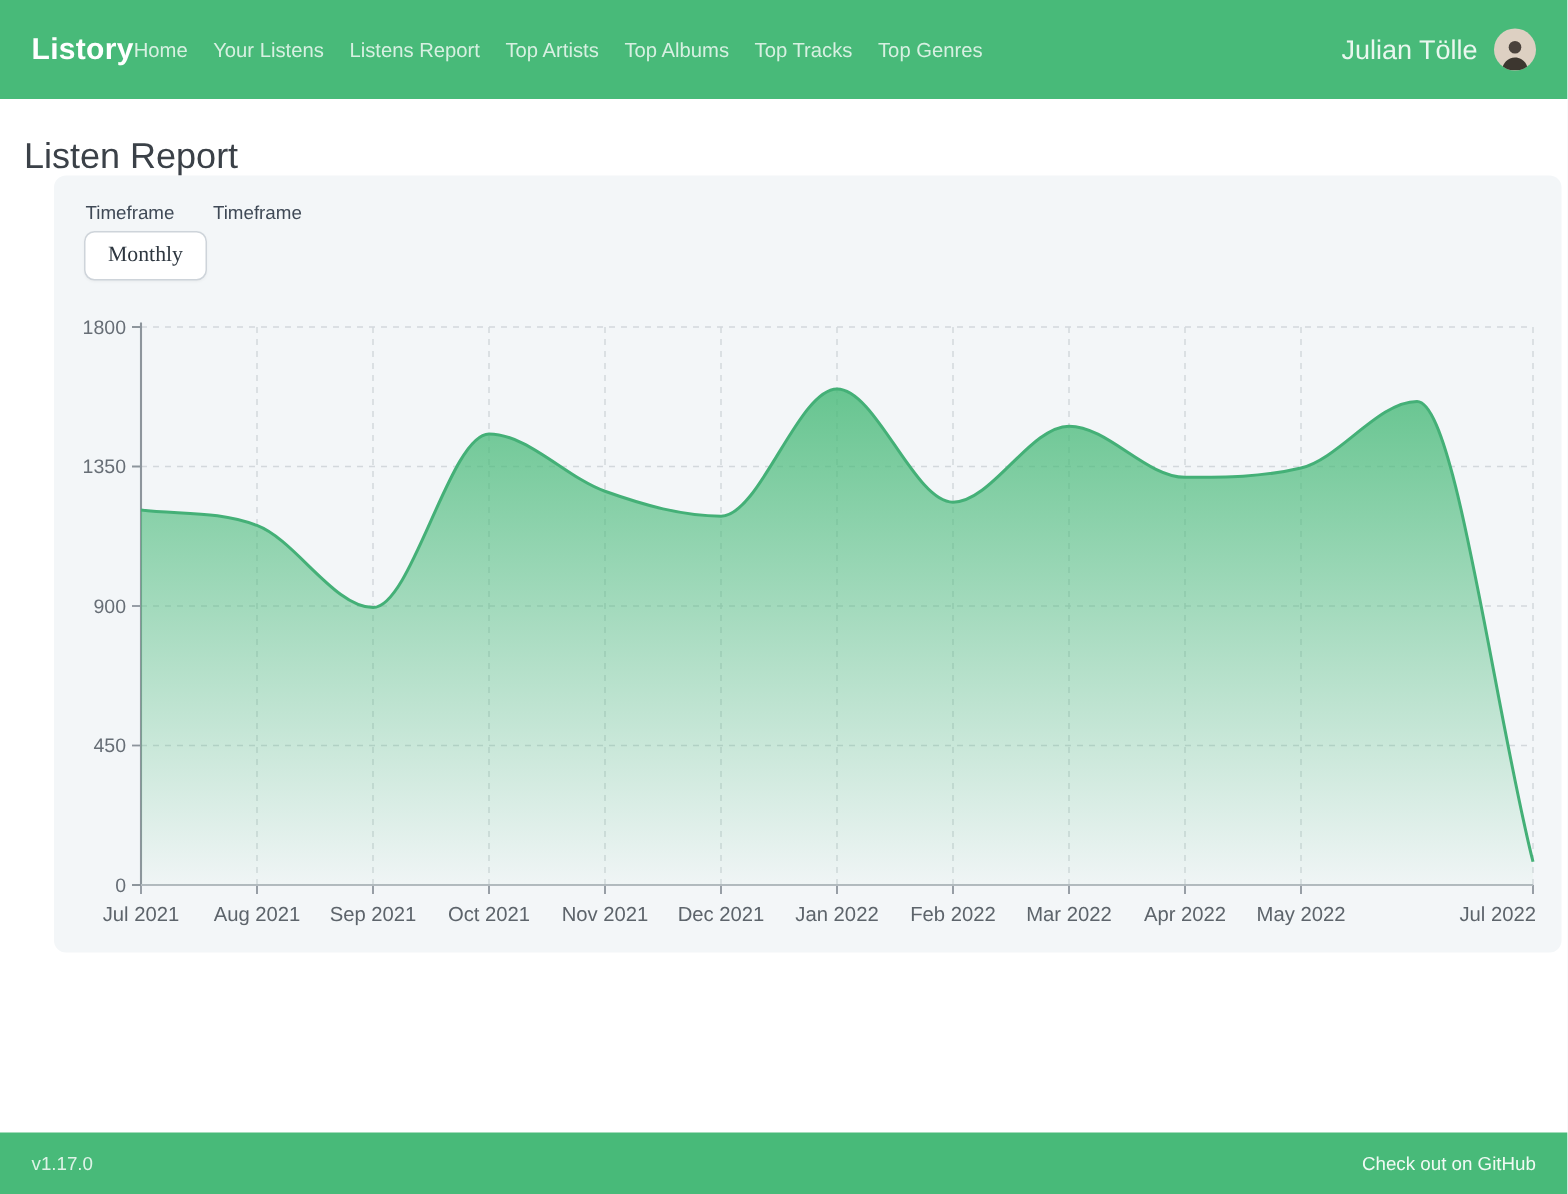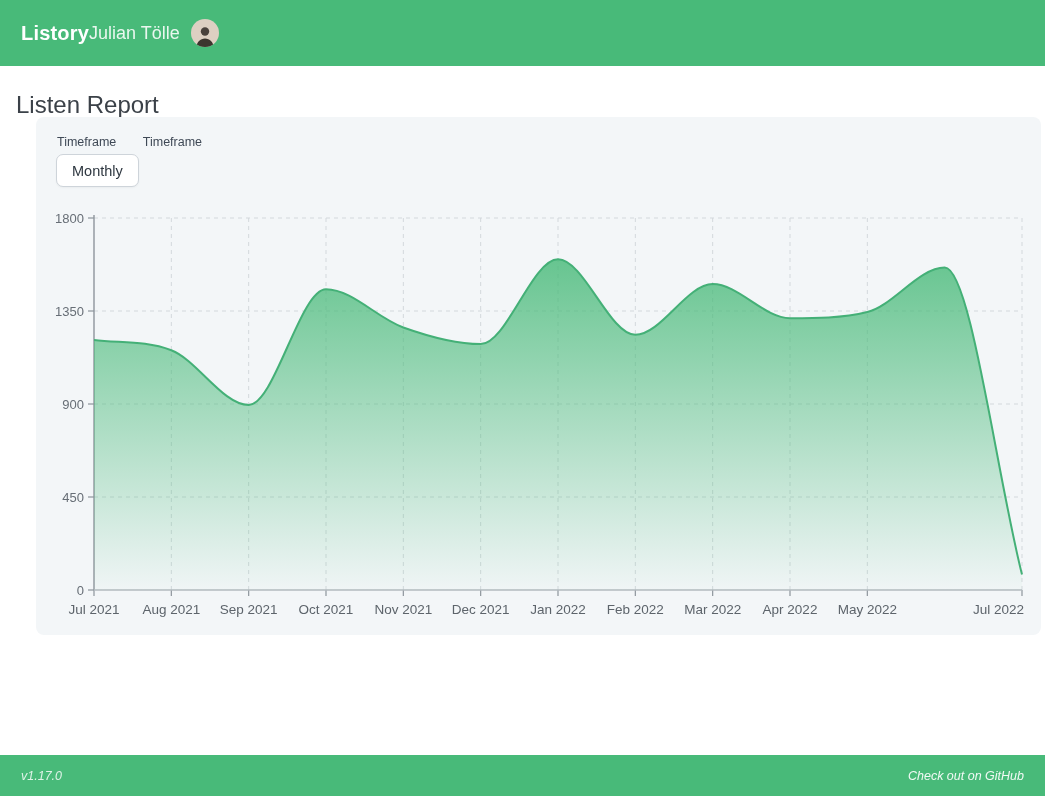--- a/index.html
+++ b/index.html
@@ -43,51 +43,59 @@
   .card {
     position:absolute; left:36px; top:117px;
     width:1005px; height:518px;
     background:#f3f6f8; border-radius:8px;
   }
   .filters { position:absolute; left:20px; top:18px; display:flex; gap:2px; }
   .filter-group { display:flex; flex-direction:column; }
   .filter-label { font-size:12.5px; color:#3f4956; margin-bottom:5px; margin-left:1px; }
   .filter-btn {
     height:33px; background:#ffffff; border:1px solid #ced4da; border-radius:7px;
-    font-family:Liberation Sans, sans-serif;
+    font-family:Liberation Serif, serif;
     font-size:14.5px; color:#2e3740; padding:0 15px; cursor:pointer;
     box-shadow:0 1px 2px rgba(0,0,0,0.04);
     white-space:nowrap;
   }
   .filter-group + .filter-group { margin-left:1px; }
   
   .chart-wrap { position:absolute; left:0; top:95px; width:1005px; height:405px; }
   svg text { font-family:"Liberation Sans",sans-serif; }
   .grid   { stroke:#d3d8dc; stroke-width:1; stroke-dasharray:4 4; fill:none; }
   .tick   { stroke:#8d959c; stroke-width:1.2; }
   .yaxis  { stroke:#8d959c; stroke-width:1.4; }
   .xaxis  { stroke:#b3babf; stroke-width:1.4; }
   .ylab   { font-size:13px; fill:#676e76; }
   .xlab   { font-size:13.5px; fill:#5d646b; }
   
   .footer {
     position:absolute; left:0; bottom:0; width:1045px; height:41px;
     background:#48ba79;
     display:flex; align-items:center; justify-content:space-between;
     padding:0 21px;
-    font-style:italic;
   }
   .footer-version { color:rgba(255,255,255,0.82); font-size:12.5px; }
   .footer-link { color:rgba(255,255,255,0.92); font-size:12.5px; cursor:pointer;text-align:right; }
 </style>
 </head>
 <body>
 
 <div class="navbar">
   <div class="brand">Listory</div>
+  <div class="nav-links">
+    <span class="nav-link">Home</span>
+    <span class="nav-link">Your Listens</span>
+    <span class="nav-link">Listens Report</span>
+    <span class="nav-link">Top Artists</span>
+    <span class="nav-link">Top Albums</span>
+    <span class="nav-link">Top Tracks</span>
+    <span class="nav-link">Top Genres</span>
+  </div>
   <div class="nav-user">
     <span class="nav-user-name">Julian Tölle</span>
     <span class="avatar">
       <svg viewBox="0 0 24 24">
         <circle cx="12" cy="8.5" r="4.2" fill="#4a423c"></circle>
         <path d="M3.5 24c0-4.8 3.8-8.6 8.5-8.6s8.5 3.8 8.5 8.6z" fill="#3c362f"></path>
       </svg>
     </span>
   </div>
 </div>

